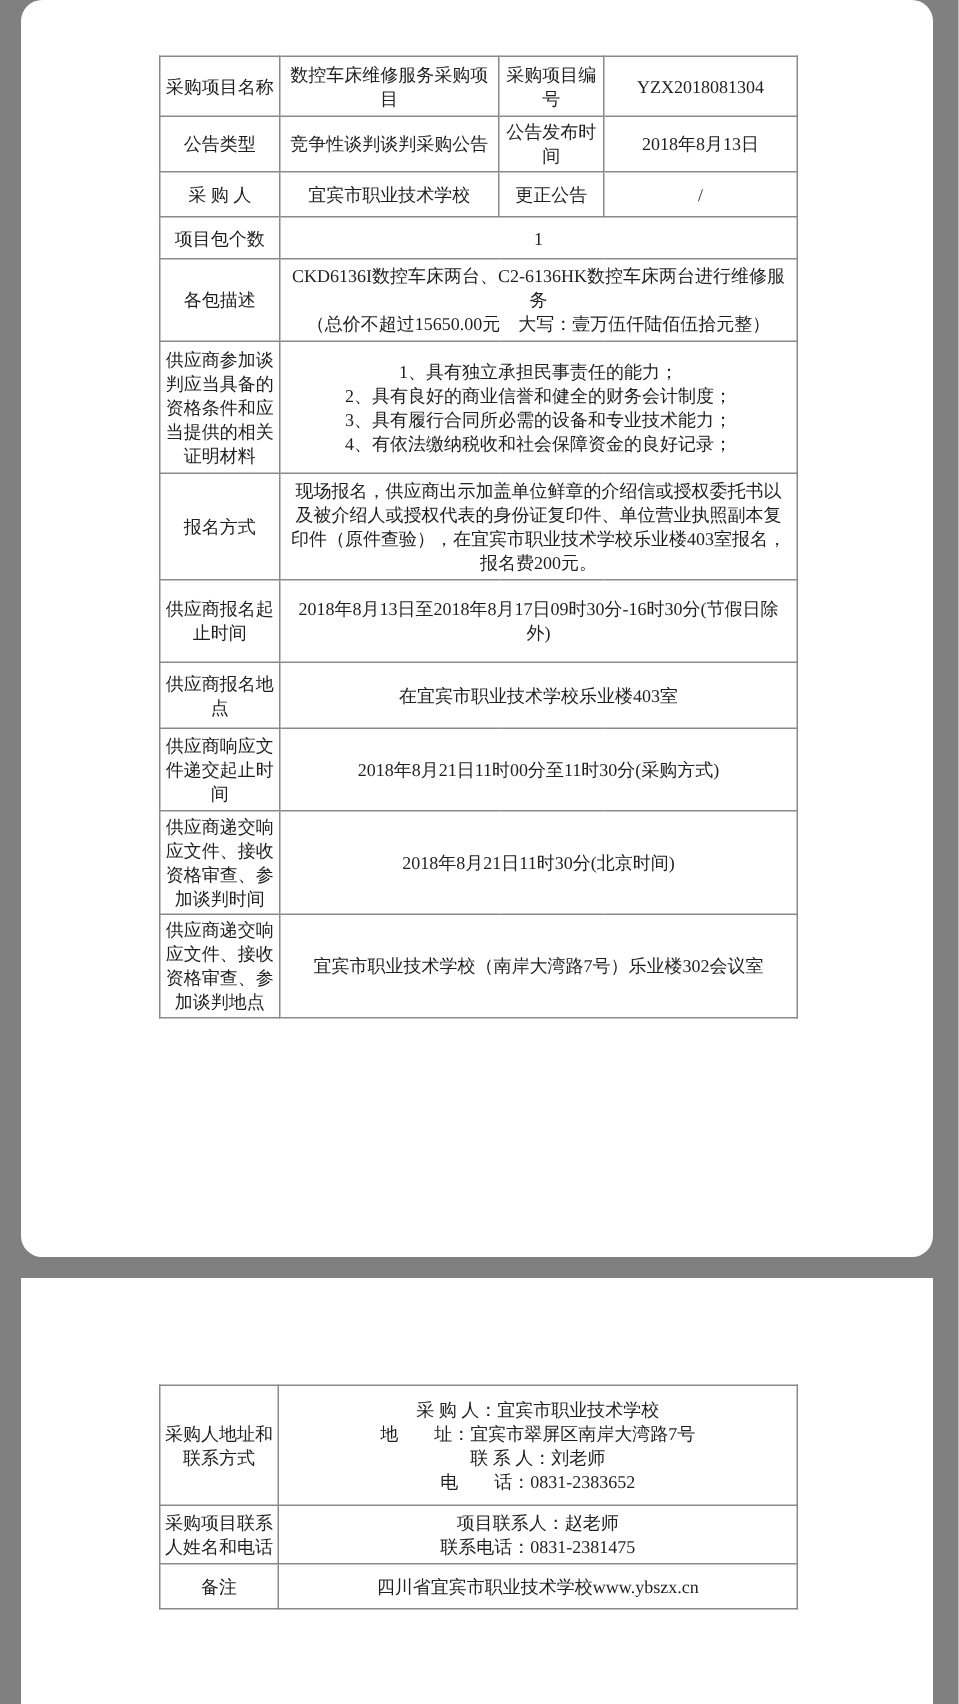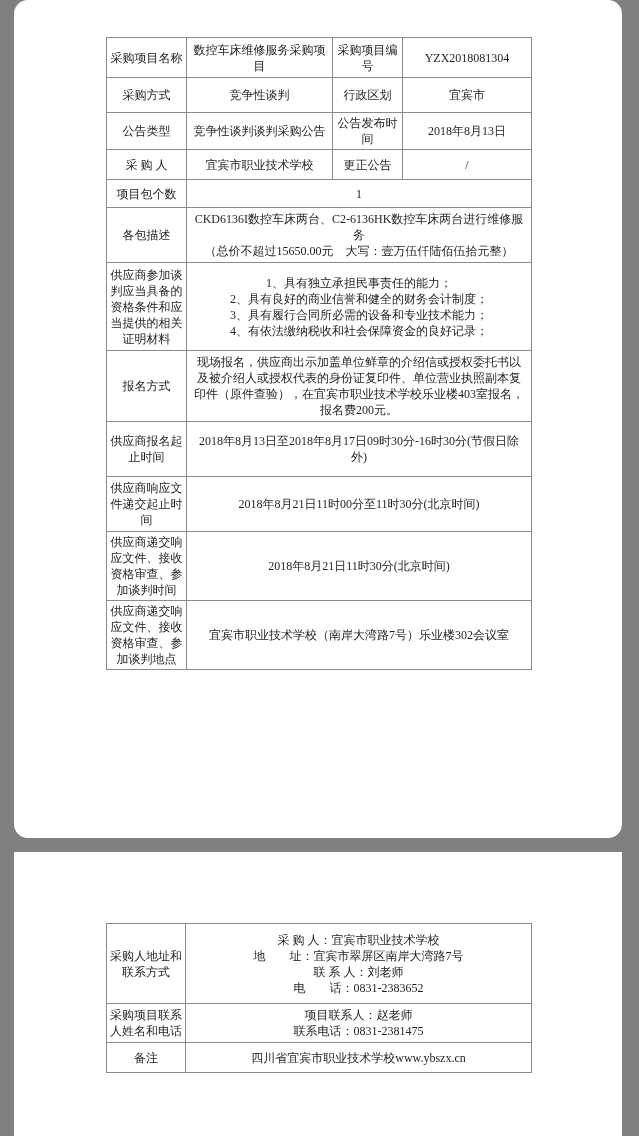--- a/index.html
+++ b/index.html
@@ -65,26 +65,20 @@
         <col style="width:70px">
         <col style="width:129px">
     </colgroup>
     <tbody>
         <tr class="h40">
       <td class="lbl">采购项目名称</td>
       <td class="val-c">数控车床维修服务采购项目</td>
       <td class="lbl">采购项目编号</td>
       <td class="val-c">YZX2018081304</td>
     </tr>
-    <tr class="h35">
-      <td class="lbl">采购方式</td>
-      <td class="val-c">竞争性谈判</td>
-      <td class="lbl">行政区划</td>
-      <td class="val-c">宜宾市</td>
-    </tr>
     <tr class="h36">
       <td class="lbl">公告类型</td>
       <td class="val-c">竞争性谈判谈判采购公告</td>
       <td class="lbl">公告发布时间</td>
       <td class="val-c">2018年8月13日</td>
     </tr>
     <tr class="h30">
       <td class="lbl">采 购 人</td>
       <td class="val-c">宜宾市职业技术学校</td>
       <td class="lbl">更正公告</td>
@@ -107,23 +101,27 @@
 4、有依法缴纳税收和社会保障资金的良好记录；</td>
     </tr>
     <tr class="h60">
       <td class="lbl">报名方式</td>
       <td class="val-l" colspan="3">现场报名，供应商出示加盖单位鲜章的介绍信或授权委托书以及被介绍人或授权代表的身份证复印件、单位营业执照副本复印件（原件查验），在宜宾市职业技术学校乐业楼403室报名，报名费200元。</td>
     </tr>
     <tr class="h55">
       <td class="lbl">供应商报名起止时间</td>
       <td class="val-l" colspan="3">2018年8月13日至2018年8月17日09时30分-16时30分(节假日除外)</td>
     </tr>
+    <tr class="h44">
+      <td class="lbl">供应商报名地点</td>
+      <td class="val-l" colspan="3">在宜宾市职业技术学校乐业楼403室</td>
+    </tr>
     <tr class="h55">
       <td class="lbl">供应商响应文件递交起止时间</td>
-      <td class="val-l" colspan="3">2018年8月21日11时00分至11时30分(北京时间)</td>
+      <td class="val-l" colspan="3">2018年8月21日11时00分至11时30分(采购方式)</td>
     </tr>
     <tr class="h65">
       <td class="lbl">供应商递交响应文件、接收资格审查、参加谈判时间</td>
       <td class="val-l" colspan="3">2018年8月21日11时30分(北京时间)</td>
     </tr>
     <tr class="h66">
       <td class="lbl">供应商递交响应文件、接收资格审查、参加谈判地点</td>
       <td class="val-l" colspan="3">宜宾市职业技术学校（南岸大湾路7号）乐业楼302会议室</td>
     </tr>
   </tbody>

